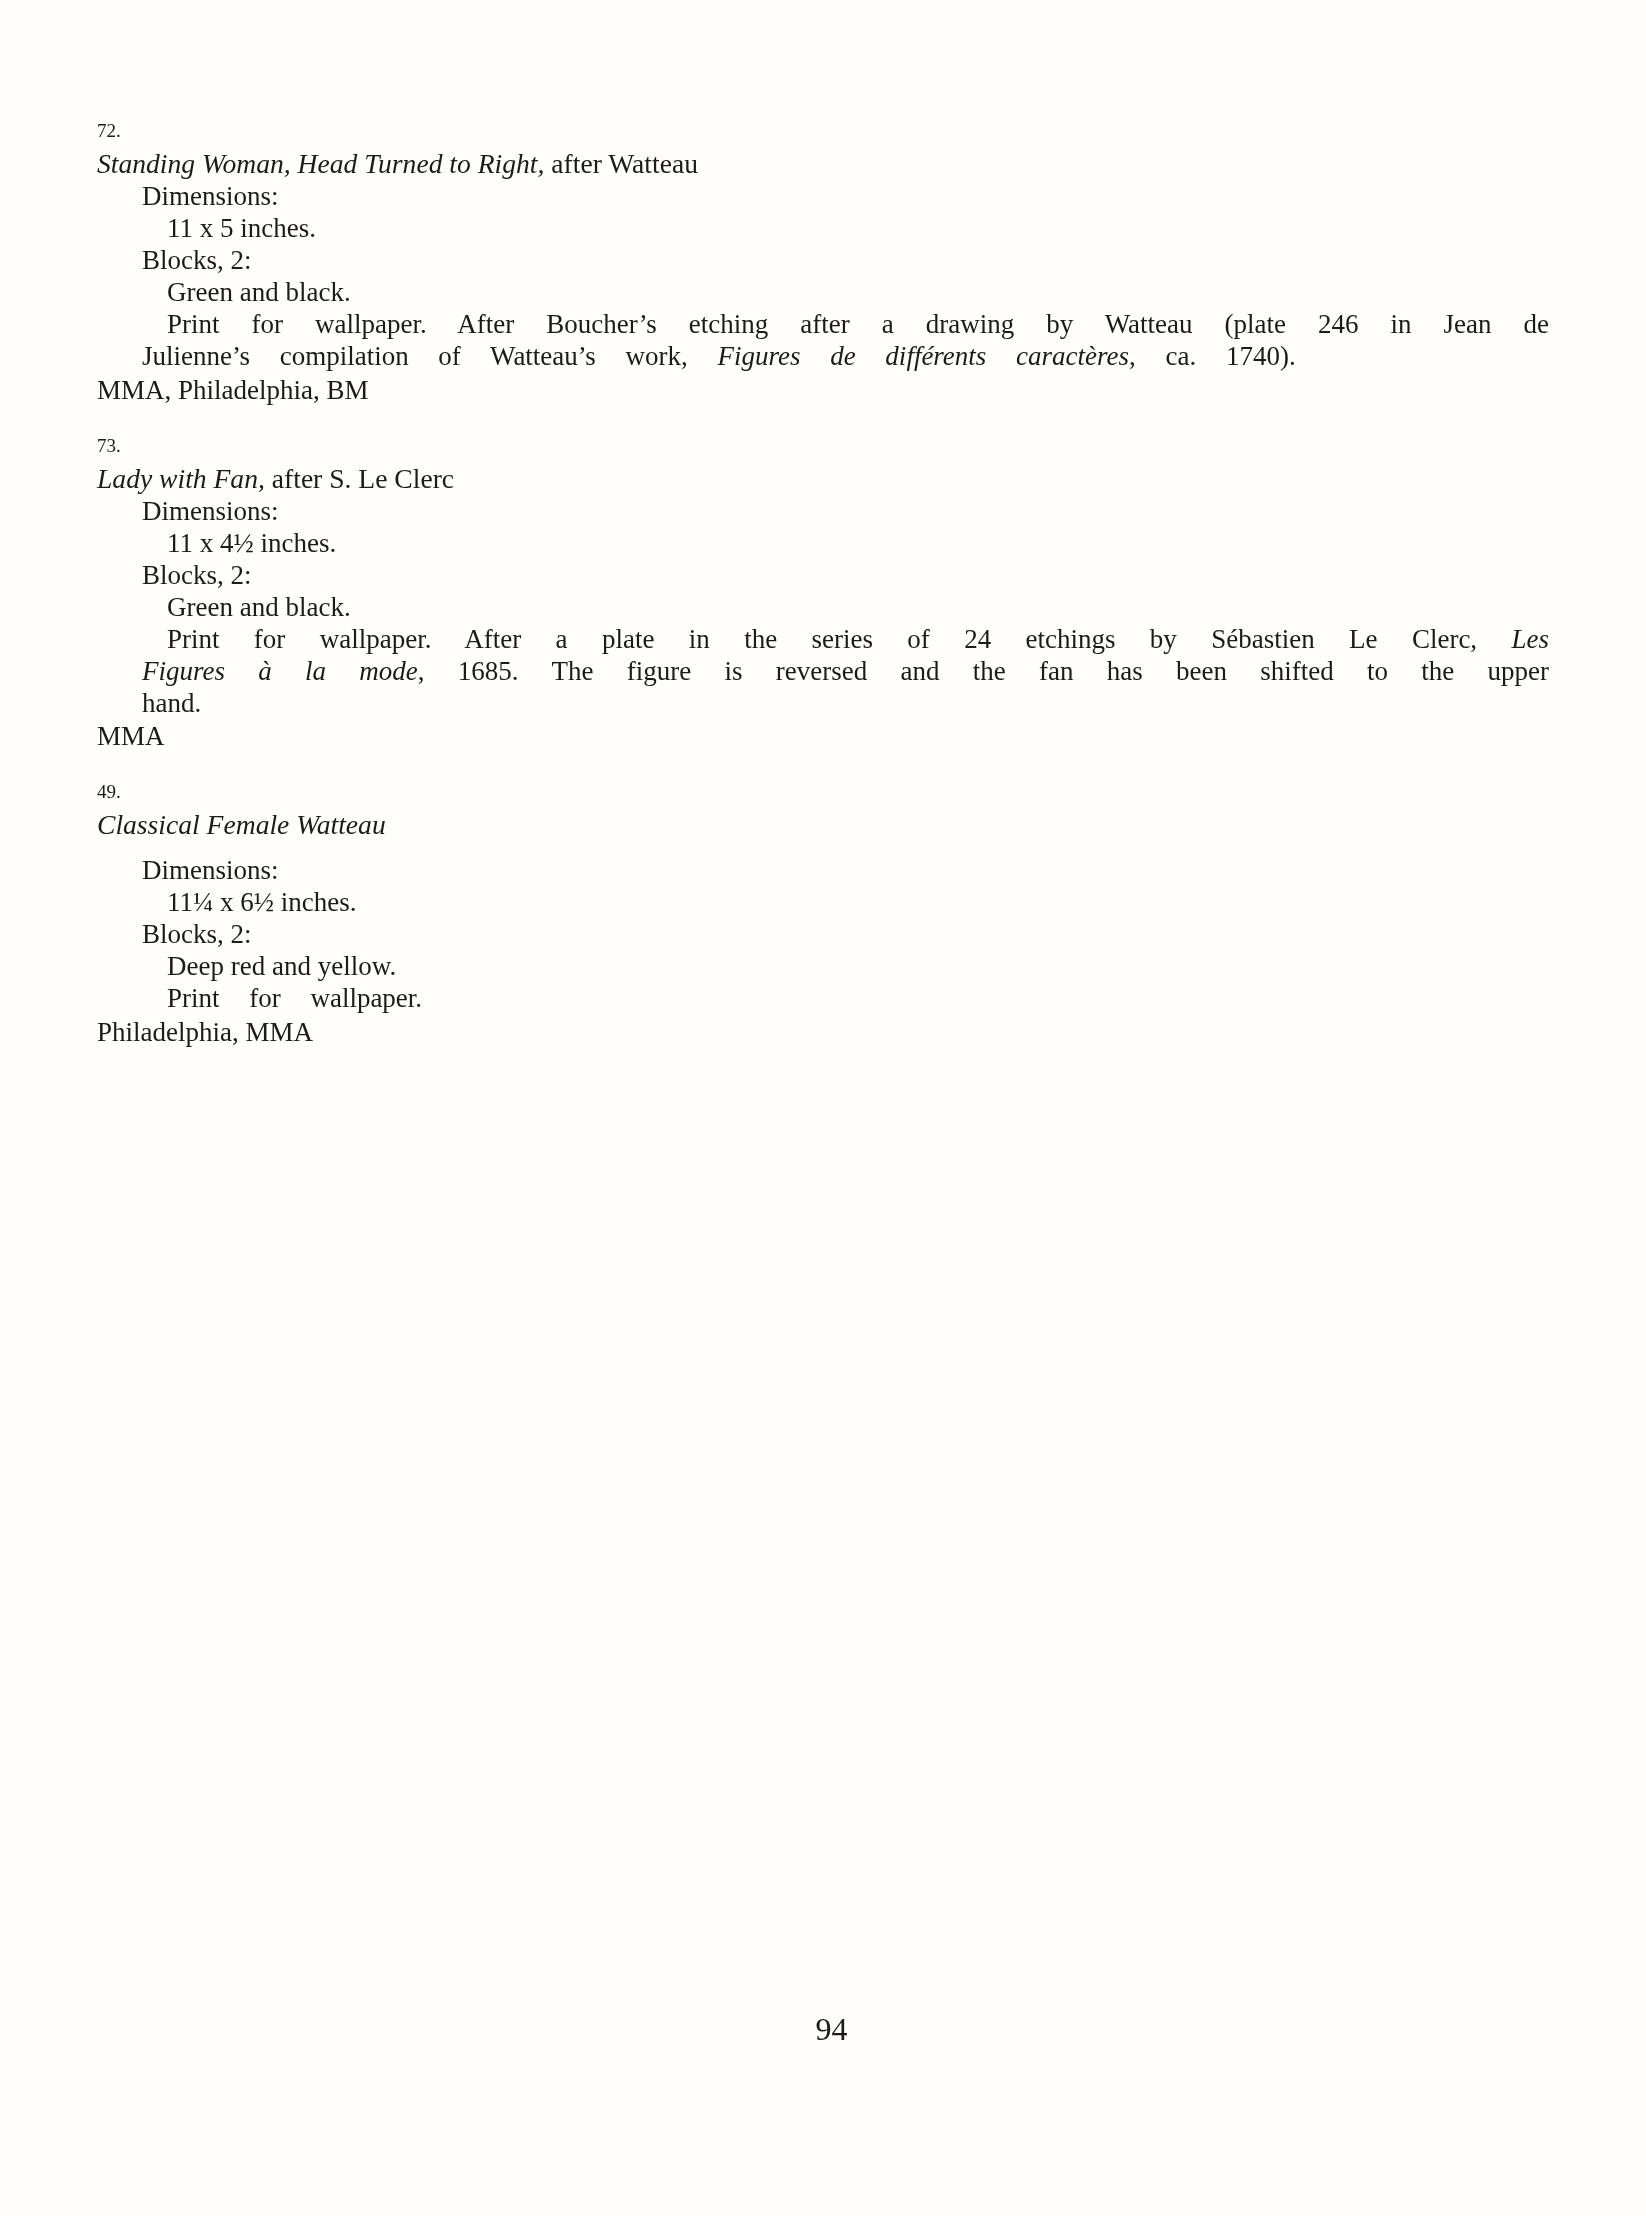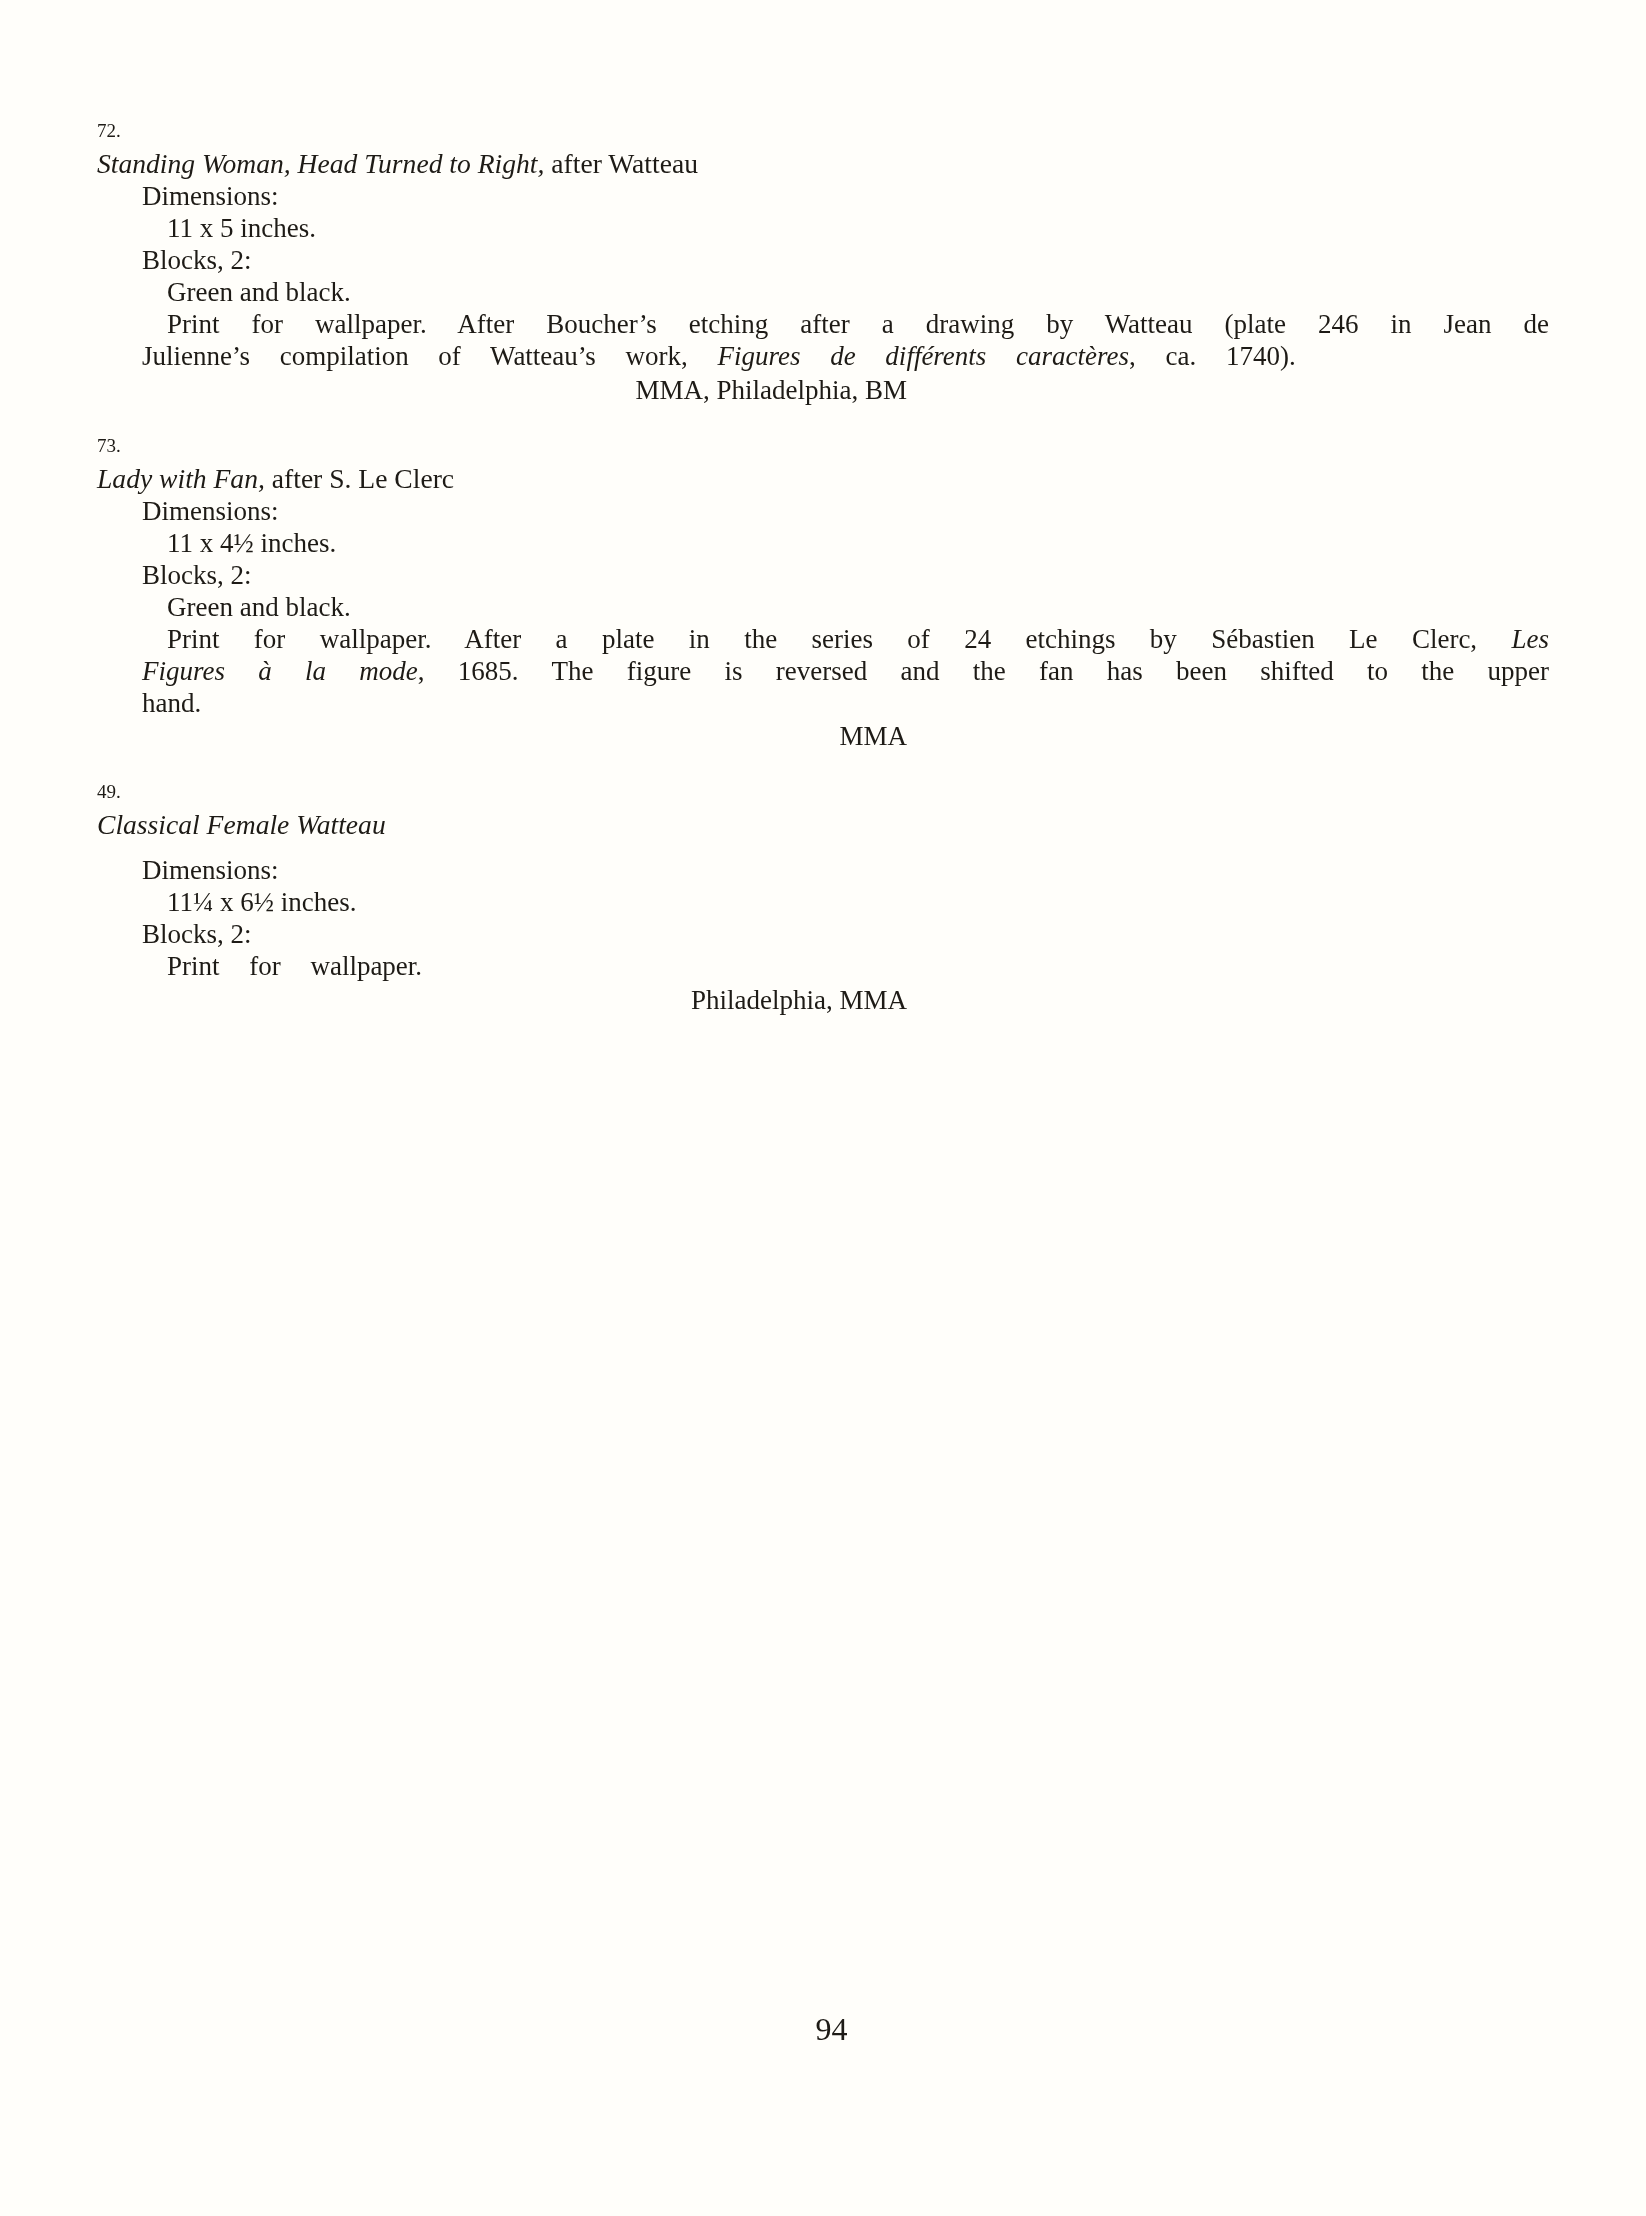--- a/index.html
+++ b/index.html
@@ -26,21 +26,20 @@
   .indent-1 { margin-left: 45px; }
   .indent-2 { margin-left: 70px; }
   .desc {
     margin-left: 45px;
     text-indent: 25px;
     text-align: justify;
     word-spacing: 0.85em;
   }
   .credit {
     width: 810px;
-    text-align: right;
     margin-top: 1.6px;
   }
   .gap-top { margin-top: 13px; }
   .page-number {
     position: absolute;
     top: 2010px;
     left: 8px;
     width: 1647px;
     text-align: center;
     font-size: 32px;
@@ -73,20 +72,21 @@
     <p class="desc"><span>Print for wallpaper. After a plate in the series of 24 etchings by Sébastien Le Clerc, </span><span class="ital">Les Figures à la mode</span><span>, 1685. The figure is reversed and the fan has been shifted to the upper hand.</span></p>
     <div class="credit">MMA</div>
   </section>
 
   <section class="entry">
     <div class="entry-number">49.</div>
     <h2 class="entry-title"><span class="ital">Classical Female Watteau</span></h2>
     <div class="indent-1 gap-top">Dimensions:</div>
     <div class="indent-2">11¼ x 6½ inches.</div>
     <div class="indent-1">Blocks, 2:</div>
+    <div class="indent-2">Deep red and yellow.</div>
     <p class="desc"><span>Print for wallpaper.</span></p>
     <div class="credit">Philadelphia, MMA</div>
   </section>
 
 </main>
 
 <div class="page-number">94</div>
 
 
 </body></html>

